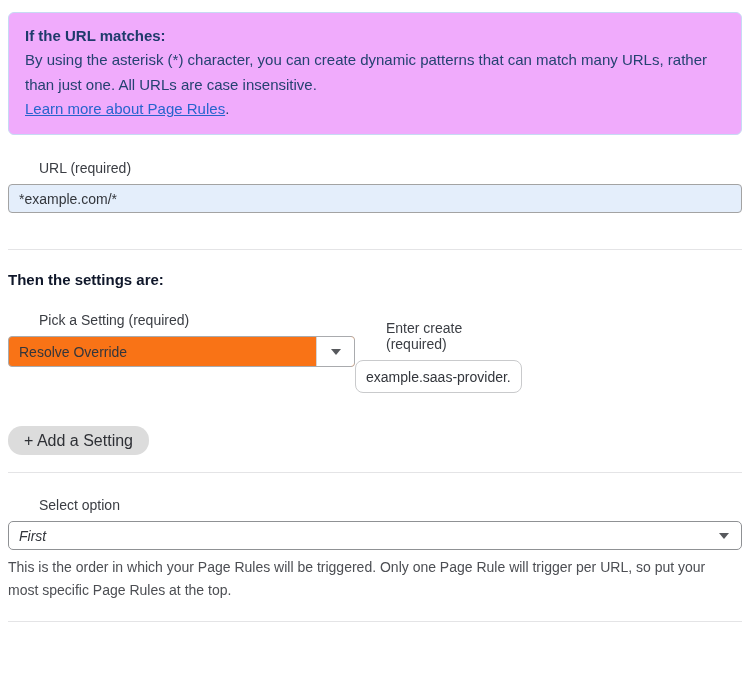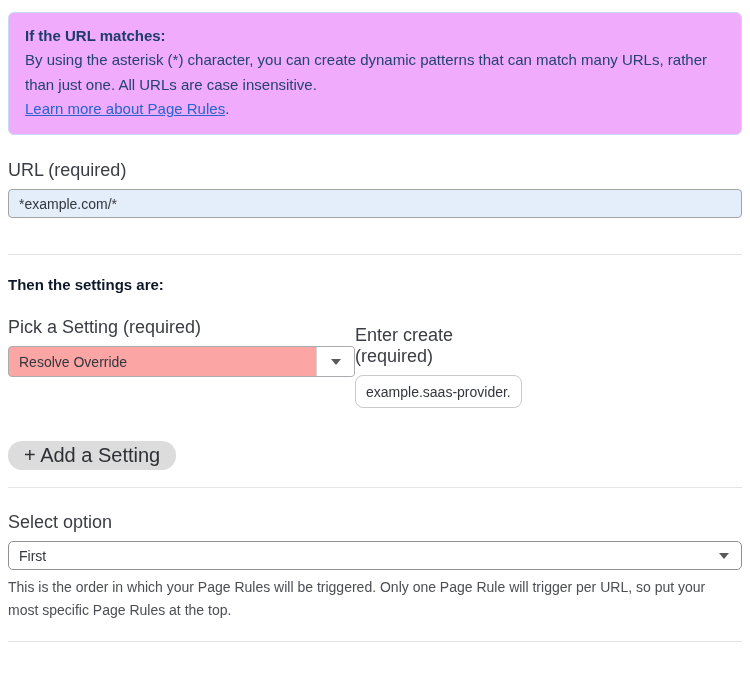--- a/index.html
+++ b/index.html
@@ -32,23 +32,24 @@
     margin-bottom: 25px;
   }
   .info-box .info-heading { font-weight: bold; color: #1f3b6b; }
   .info-box a.info-link {
     color: #2764cd;
     text-decoration: underline;
     cursor: pointer;
   }
 
   .field-label {
-    font-size: 18px;
+    font-size: 14px;
     color: #3a3d43;
     margin-bottom: 8px;
+    margin-left: 31px;
   }
 
   .url-input {
     display: block;
     width: 100%;
     height: 29px;
     background: #e4eefb;
     border: 1px solid #a3a3a3;
     border-radius: 4px;
     padding: 0 10px;
@@ -79,21 +80,21 @@
     gap: 0;
     margin-top: 24px;
   }
   .settings-col-left { width: 347px; }
   .settings-col-right { width: 167px; padding-top: 8px; }
 
   .select-box {
     display: flex;
     align-items: stretch;
     height: 31px;
-    background: #fca5a5;
+    background: #f97316;
     border: 1px solid #a9abae;
     border-radius: 4px;
     cursor: pointer;
     overflow: hidden;
   }
   .select-box .select-value {
     flex: 1;
     display: flex;
     align-items: center;
     padding: 0 10px;
@@ -132,39 +133,40 @@
 
   .btn {
     display: inline-flex;
     align-items: center;
     justify-content: center;
     height: 31px;
     padding: 4px 16px;
     border: none;
     border-radius: 14px;
     font-family: "Liberation Sans", sans-serif;
-    font-size: 20px;
+    font-size: 16px;
     cursor: pointer;
     white-space: nowrap;
   }
   .btn-gray { background: #d9d9d9; color: #2e3035; }
 
   .add-setting-btn { margin-top: 33px; height: 29px; background: #dcdcdc; }
 
   .order-label { margin-top: 24px; margin-bottom: 8px; }
 
   .order-select {
     display: flex;
     align-items: center;
     height: 29px;
     background: #ffffff;
     border: 1px solid #8f9194;
     border-radius: 5px;
     padding: 0 12px 0 10px;
     cursor: pointer;
+    font-style: italic;
   }
   .order-select .select-value {
     flex: 1;
     font-size: 14px;
     color: #33363c;
   }
 
   .help-text {
     margin-top: 6px;
     font-size: 14px;

